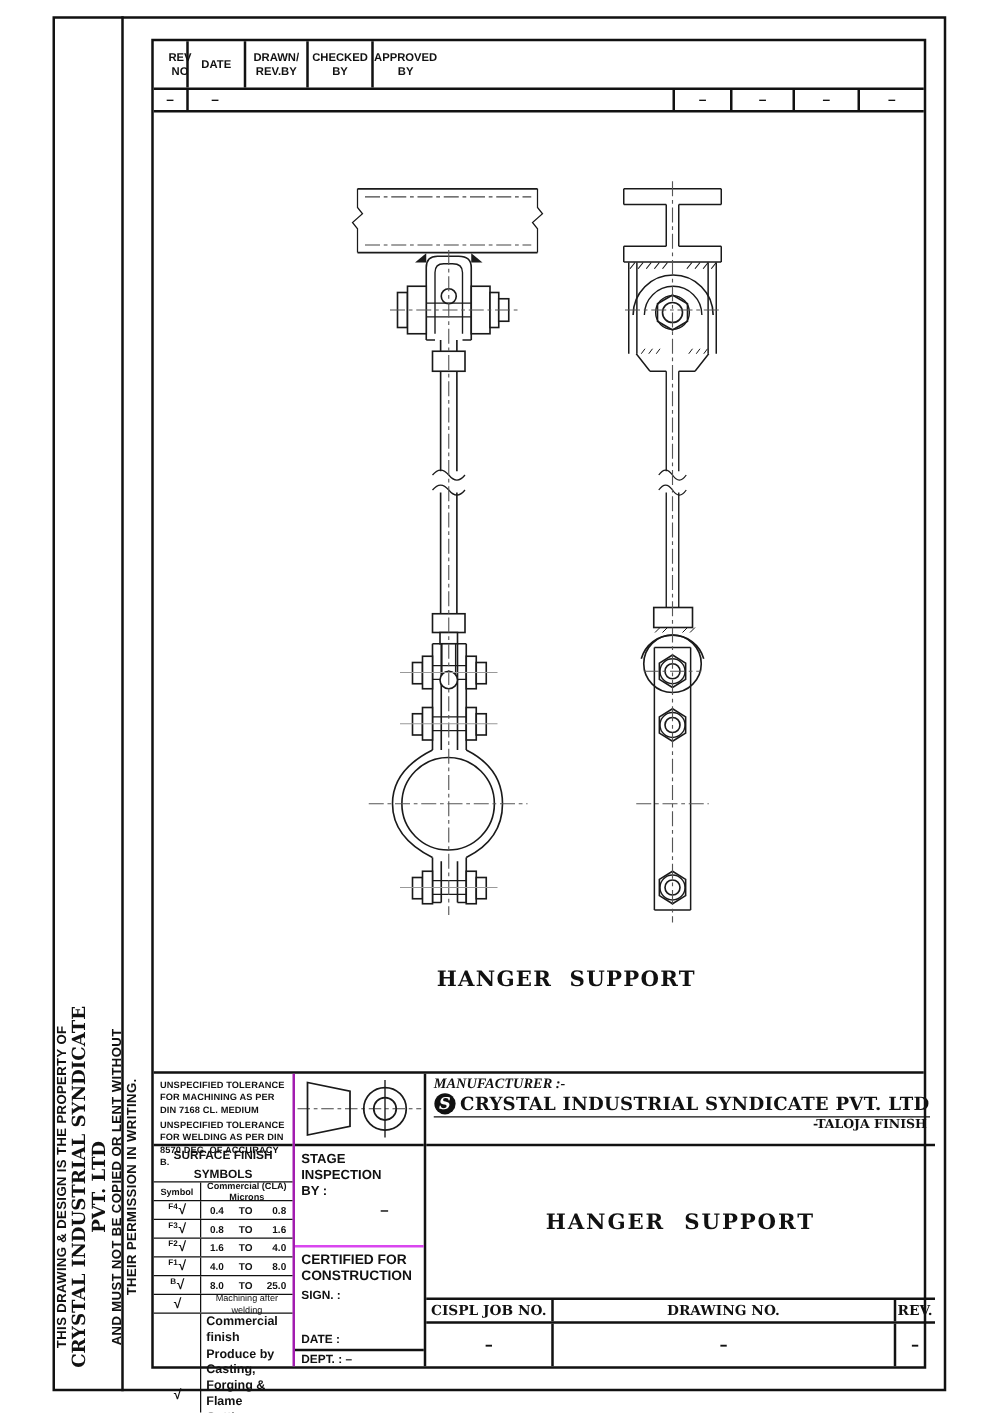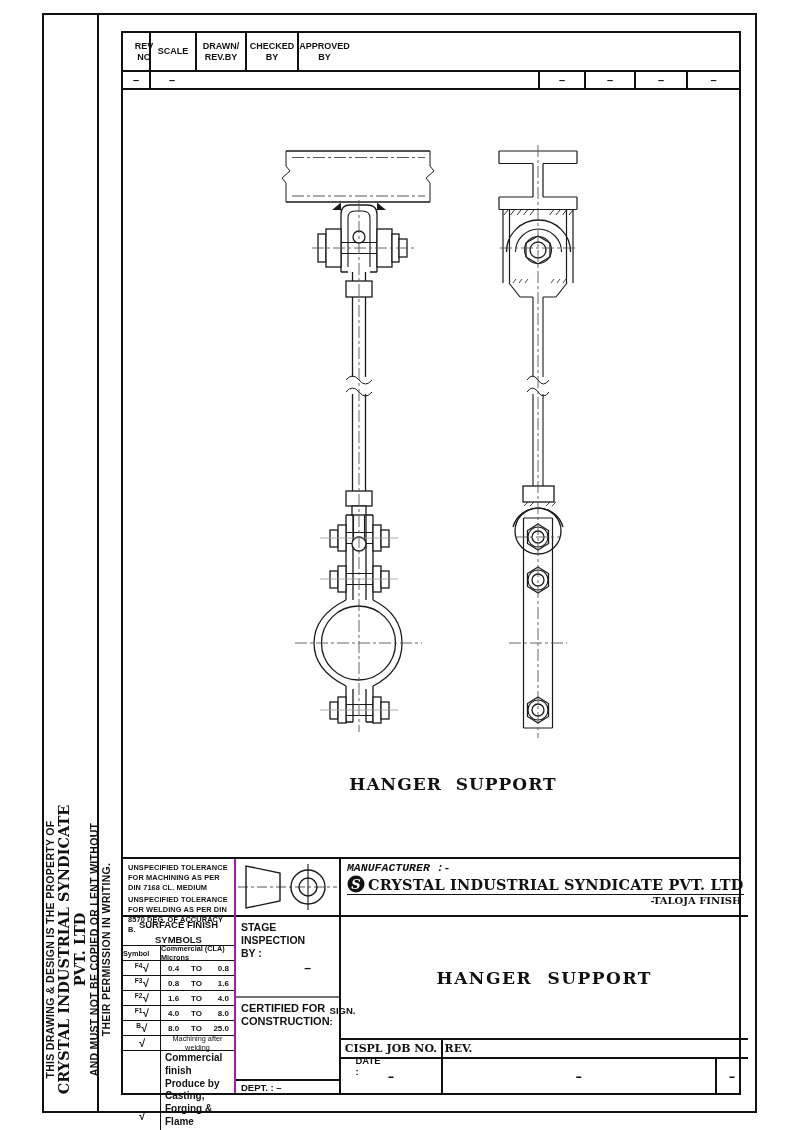--- a/index.html
+++ b/index.html
@@ -43,43 +43,43 @@
 
   .tol-cell { height:58px; border-bottom:2px solid #111; padding:4px 4px 0 5px; }
   .tol-cell p { font-size:7.4px; font-weight:bold; line-height:1.32; margin-bottom:3px; letter-spacing:0.1px; }
 
   .sfs { flex:1; display:flex; flex-direction:column; }
   .sfs-title { height:29px; border-bottom:1px solid #111; text-align:center; font-size:9.5px; font-weight:bold; line-height:15px; }
   .sfs-row { height:15px; border-bottom:1px solid #111; display:flex; }
   .sfs-row:last-child { height:auto; flex:1; border-bottom:none; }
   .sfs-sym { width:38px; border-right:1px solid #111; display:flex; align-items:center; justify-content:center; }
   .sfs-rest { flex:1; display:flex; align-items:center; }
-  .sfs-colhead { font-size:7.3px; font-weight:bold; width:100%; }
+  .sfs-colhead { font-size:7.3px; font-weight:bold; width:100%; text-align:center; }
   .sym-letter { font-size:6.5px; font-weight:bold; position:relative; top:-3px; }
   .sym-check { font-size:11px; font-weight:bold; font-style:italic; }
   .rng { display:flex; width:100%; font-size:8px; font-weight:bold; align-items:center; }
   .rng .a { width:30px; padding-left:7px; }
   .rng .t { flex:1; text-align:center; }
   .rng .b { width:32px; text-align:right; padding-right:5px; }
   .note-txt { font-size:10px; font-weight:bold; line-height:1.28; padding:1px 2px 1px 4px; }
   .note-center { width:100%; text-align:center; font-size:7.3px; font-weight:normal; }
   .scale-row { height:16px; border-top:1px solid #111; font-size:10px; font-weight:bold; line-height:15px; padding-left:4px;margin-left:16px; }
 
   .proj-cell { height:58px; border-bottom:2px solid #111; position:relative; }
-  .stage-cell { height:82px; border-bottom:2px solid #737373; padding:4px 0 0 5px; }
+  .stage-cell { height:82px; border-bottom:2px solid #d946ef; padding:4px 0 0 5px; }
   .stage-title { font-size:10.5px; font-weight:bold; line-height:1.25; white-space:pre-line; }
   .stage-val { font-size:12px; font-weight:bold; text-align:right; padding-right:28px; margin-top:1px; }
-  .cert-cell { height:84px; border-bottom:2px solid #111; padding:4px 0 2px 5px; display:flex; flex-direction:row; }
+  .cert-cell { height:84px; border-bottom:2px solid #111; padding:4px 0 2px 5px; display:flex; flex-direction:column; }
   .cert-title { font-size:11px; font-weight:bold; line-height:1.2; white-space:pre-line; }
   .cert-sign { font-size:9.5px; font-weight:bold; margin-top:3px; }
   .cert-date { font-size:9.5px; font-weight:bold; margin-top:auto; }
   .dept-cell { flex:1; font-size:9.5px; font-weight:bold; padding:1px 0 0 5px; }
 
   .manu-cell { height:58px; border-bottom:2px solid #111; padding:2px 4px 0 6px; display:flex; flex-direction:column; }
-  .manu-label { font-family:Liberation Mono, monospace; font-style:italic; font-weight:bold; font-size:11.5px; }
+  .manu-label { font-family:Liberation Serif, serif; font-style:italic; font-weight:bold; font-size:11.5px; }
   .manu-name-row { display:flex; align-items:center; gap:3px; border-bottom:1.5px solid #111; padding:1px 0 1px 0; }
   .manu-name { font-family:"DejaVu Serif", serif; font-weight:bold; font-size:14.5px; white-space:nowrap; letter-spacing:0.2px; }
   .manu-works { font-family:"DejaVu Serif", serif; font-weight:bold; font-size:10px; text-align:right; padding-right:2px; }
   .part-title-cell { height:123px; border-bottom:2px solid #111; display:flex; align-items:center; justify-content:center;
     font-family:"DejaVu Serif", serif; font-weight:bold; font-size:17px; letter-spacing:1.5px; word-spacing:8px; }
   .refs { flex:1; display:flex; flex-direction:column; }
   .refs-head { display:flex; height:19px; border-bottom:2px solid #111; }
   .refs-vals { display:flex; flex:1; }
   .rf-cell { border-left:2px solid #111; display:flex; align-items:center; justify-content:center;
     font-family:"DejaVu Serif", serif; font-weight:bold; font-size:11px; }
@@ -100,21 +100,21 @@
     <div class="sn2">CRYSTAL INDUSTRIAL SYNDICATE PVT. LTD</div>
     <div class="sn3">AND MUST NOT BE COPIED OR LENT WITHOUT</div>
     <div class="sn4">THEIR PERMISSION IN WRITING.</div>
   </div>
 
   <div class="main-frame">
 
     <div class="rev-table">
       <div class="rt-cell w-rev">REV
 NO</div>
-      <div class="rt-cell w-date">SCALE</div>
+      <div class="rt-cell w-date">DATE</div>
       <div class="rt-cell w-drawn">DRAWN/
 REV.BY</div>
       <div class="rt-cell w-checked">CHECKED
 BY</div>
       <div class="rt-cell w-approved">APPROVED
 BY</div>
     </div>
     <div class="rev-vals">
       <div class="rv-cell w-rev">–</div>
       <div class="rv-cell w-details rv-details">–</div>
@@ -375,20 +375,21 @@
               <text x="9" y="13.5" text-anchor="middle" font-size="13" font-family="DejaVu Serif, serif" font-weight="bold" font-style="italic" fill="#fff">S</text>
             </svg>
             <span class="manu-name">CRYSTAL INDUSTRIAL SYNDICATE PVT. LTD</span>
           </div>
           <div class="manu-works">-TALOJA FINISH</div>
         </div>
         <div class="part-title-cell">HANGER SUPPORT</div>
         <div class="refs">
           <div class="refs-head">
             <div class="rf-cell w-job">CISPL JOB NO.</div>
+            <div class="rf-cell w-dwg">DRAWING NO.</div>
             <div class="rf-cell w-rev2">REV.</div>
           </div>
           <div class="refs-vals">
             <div class="rf-cell rf-val w-job">–</div>
             <div class="rf-cell rf-val w-dwg">–</div>
             <div class="rf-cell rf-val w-rev2">–</div>
           </div>
         </div>
       </div>
 

